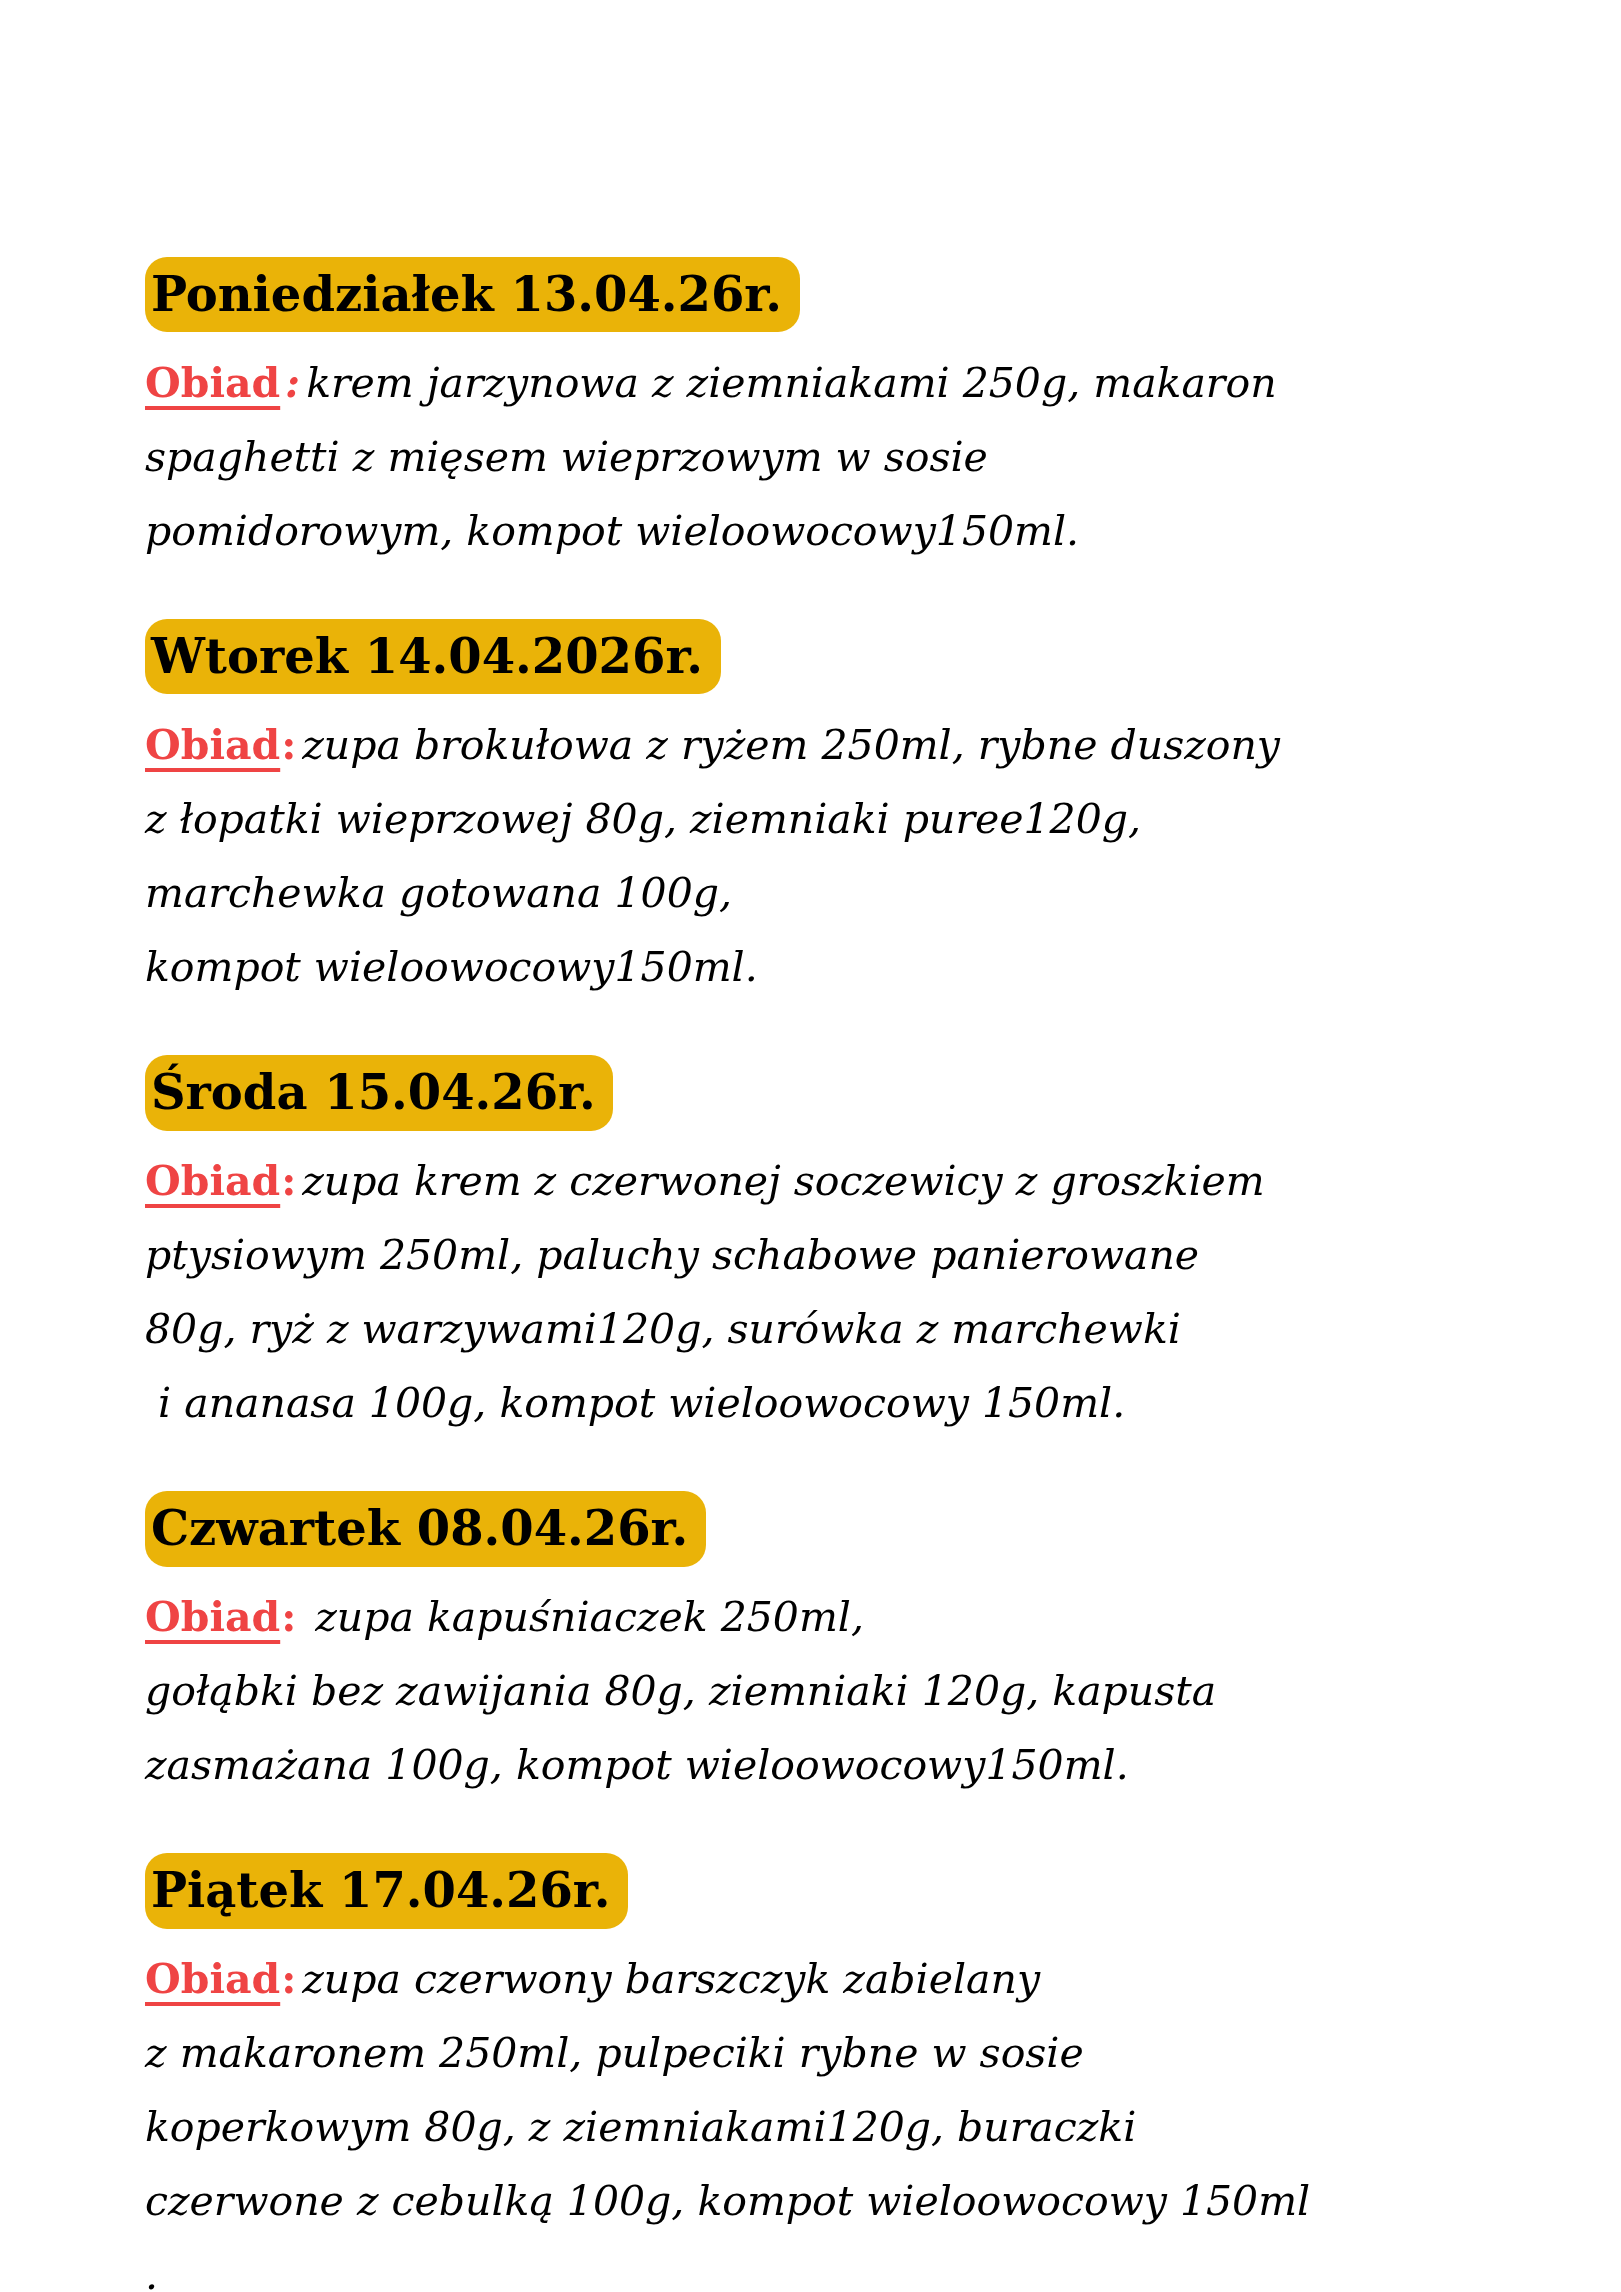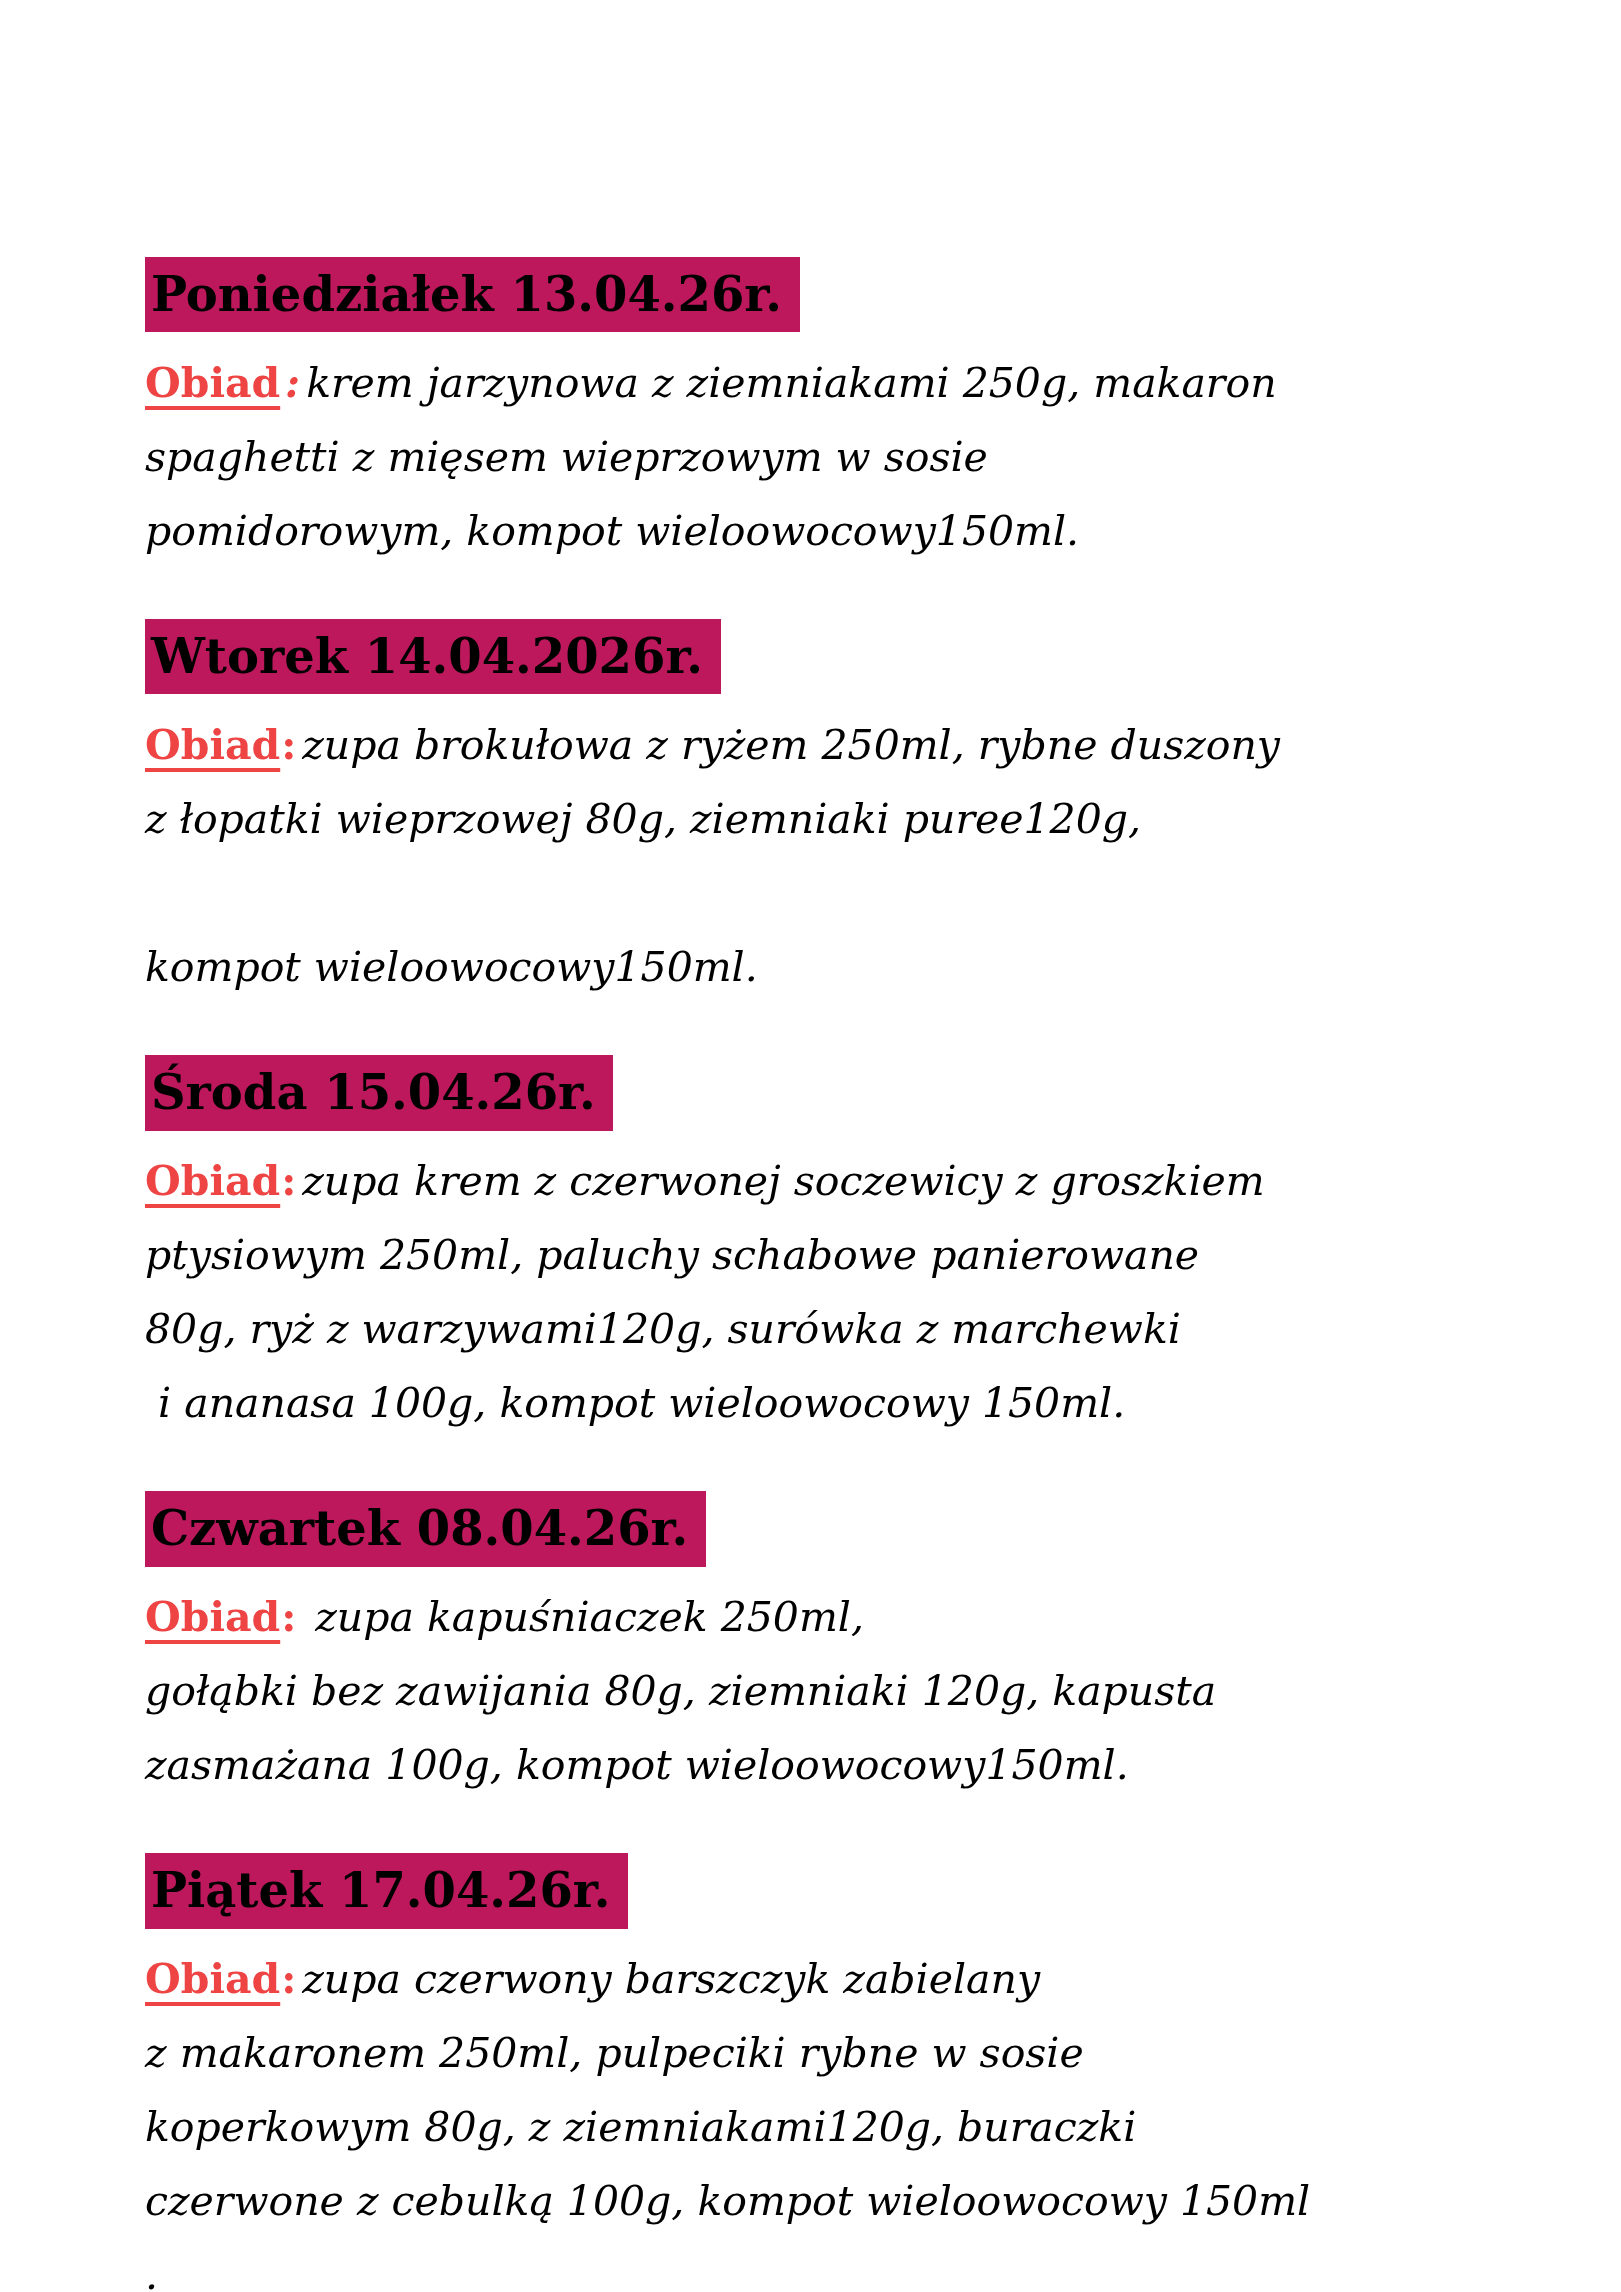--- a/index.html
+++ b/index.html
@@ -26,22 +26,23 @@
   }
   .day-title {
     margin: 0;
     font-size: 48px;
     font-weight: bold;
     line-height: 1;
     letter-spacing: 0px;
   }
   .day-title .hl {
     display: inline-block;
-    background: #be185d;
+    background: #eab308;
     padding: 12.7px 17.6px 14.7px 5.9px;
+    border-radius: 22px;
   }
   .meal {
     margin: 13.7px 0 0 0;
     font-size: 41px;
     font-style: italic;
     line-height: 74px;
   }
   .meal-label {
     font-style: normal;
     font-weight: bold;
@@ -70,21 +71,21 @@
 
 <main class="page">
 
   <section class="day">
     <h2 class="day-title"><span class="hl">Poniedziałek 13.04.26r.</span></h2>
     <p class="meal"><span class="meal-label"><span class="obiad">Obiad</span><span class="colon italic">:</span></span><span class="line">krem jarzynowa z ziemniakami 250g, makaron</span><br><span class="line">spaghetti z mięsem wieprzowym w sosie</span><br><span class="line">pomidorowym, kompot wieloowocowy150ml.</span></p>
   </section>
 
   <section class="day">
     <h2 class="day-title"><span class="hl">Wtorek 14.04.2026r.</span></h2>
-    <p class="meal"><span class="meal-label"><span class="obiad">Obiad</span><span class="colon">:</span></span><span class="line">zupa brokułowa z ryżem 250ml, rybne duszony</span><br><span class="line">z łopatki wieprzowej 80g, ziemniaki puree120g,</span><br><br><span class="line">kompot wieloowocowy150ml.</span></p>
+    <p class="meal"><span class="meal-label"><span class="obiad">Obiad</span><span class="colon">:</span></span><span class="line">zupa brokułowa z ryżem 250ml, rybne duszony</span><br><span class="line">z łopatki wieprzowej 80g, ziemniaki puree120g,</span><br><span class="line">marchewka gotowana 100g,</span><br><span class="line">kompot wieloowocowy150ml.</span></p>
   </section>
 
   <section class="day">
     <h2 class="day-title"><span class="hl">Środa 15.04.26r.</span></h2>
     <p class="meal"><span class="meal-label"><span class="obiad">Obiad</span><span class="colon">:</span></span><span class="line">zupa krem z czerwonej soczewicy z groszkiem</span><br><span class="line">ptysiowym 250ml, paluchy schabowe panierowane</span><br><span class="line">80g, ryż z warzywami120g, surówka z marchewki</span><br><span class="line"> i ananasa 100g, kompot wieloowocowy 150ml.</span></p>
   </section>
 
   <section class="day">
     <h2 class="day-title"><span class="hl">Czwartek 08.04.26r.</span></h2>
     <p class="meal"><span class="meal-label"><span class="obiad">Obiad</span><span class="colon">:</span></span><span class="line"> zupa kapuśniaczek 250ml,</span><br><span class="line">gołąbki bez zawijania 80g, ziemniaki 120g, kapusta</span><br><span class="line">zasmażana 100g, kompot wieloowocowy150ml.</span></p>

